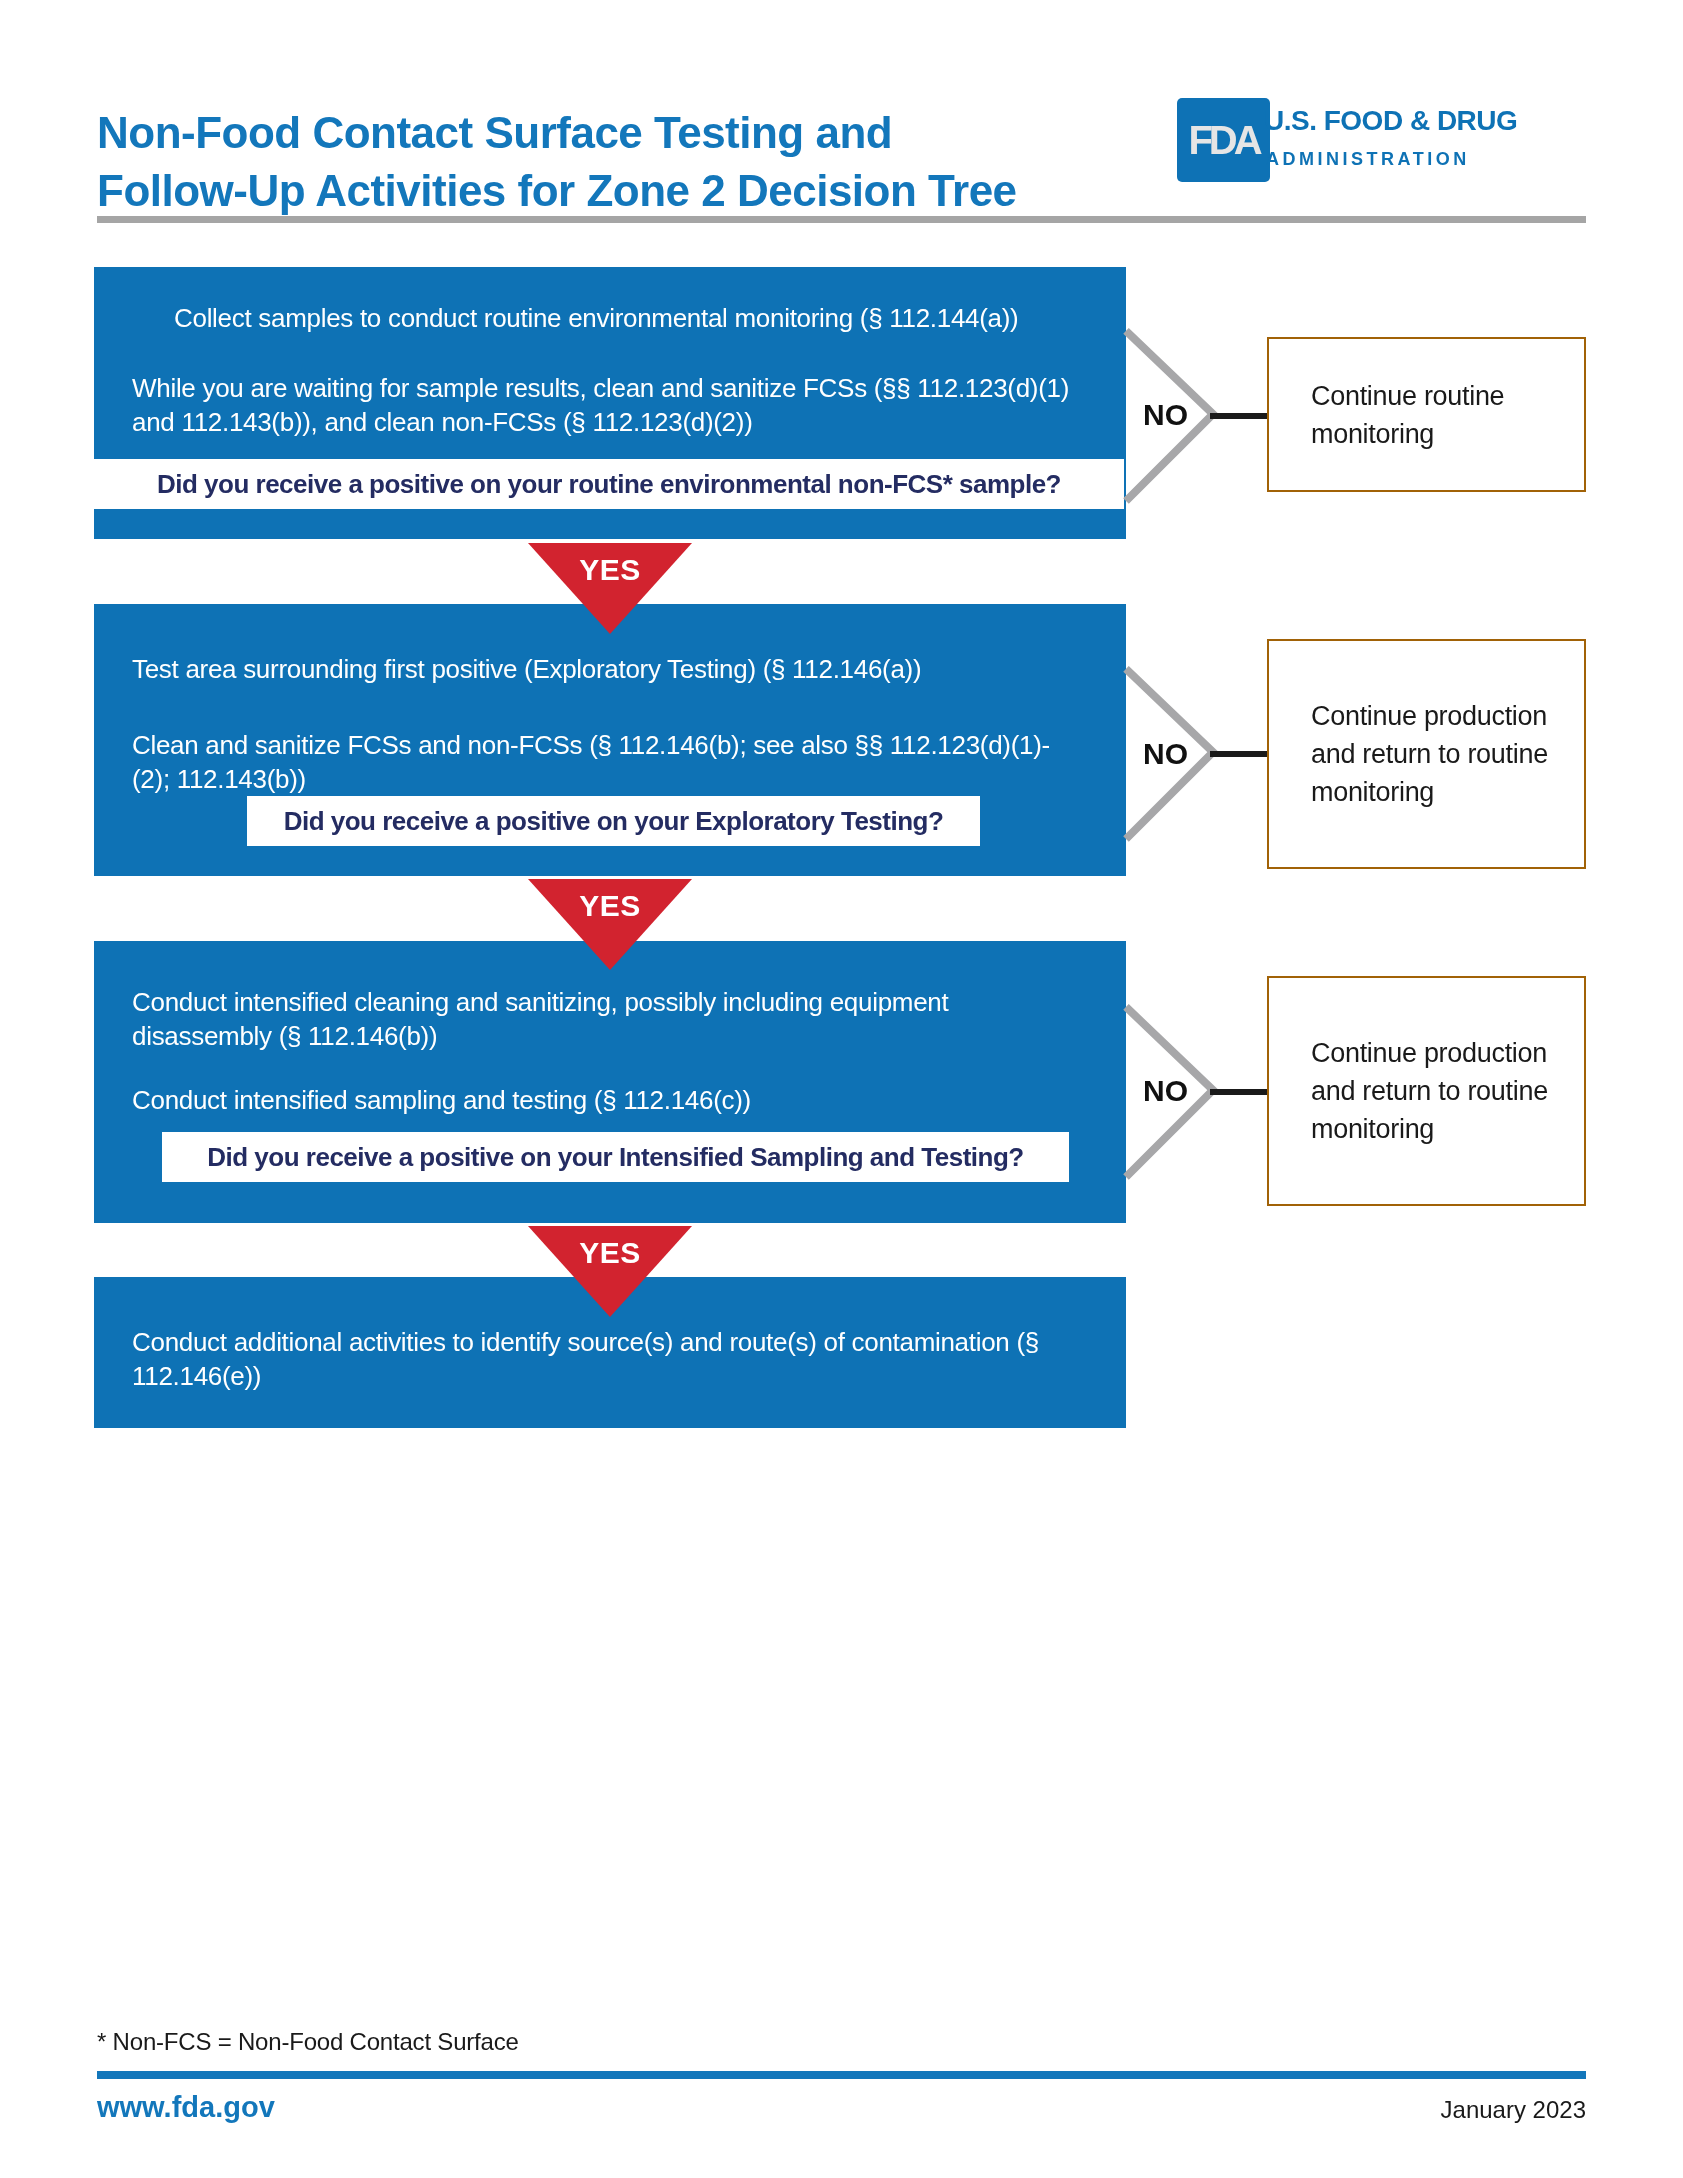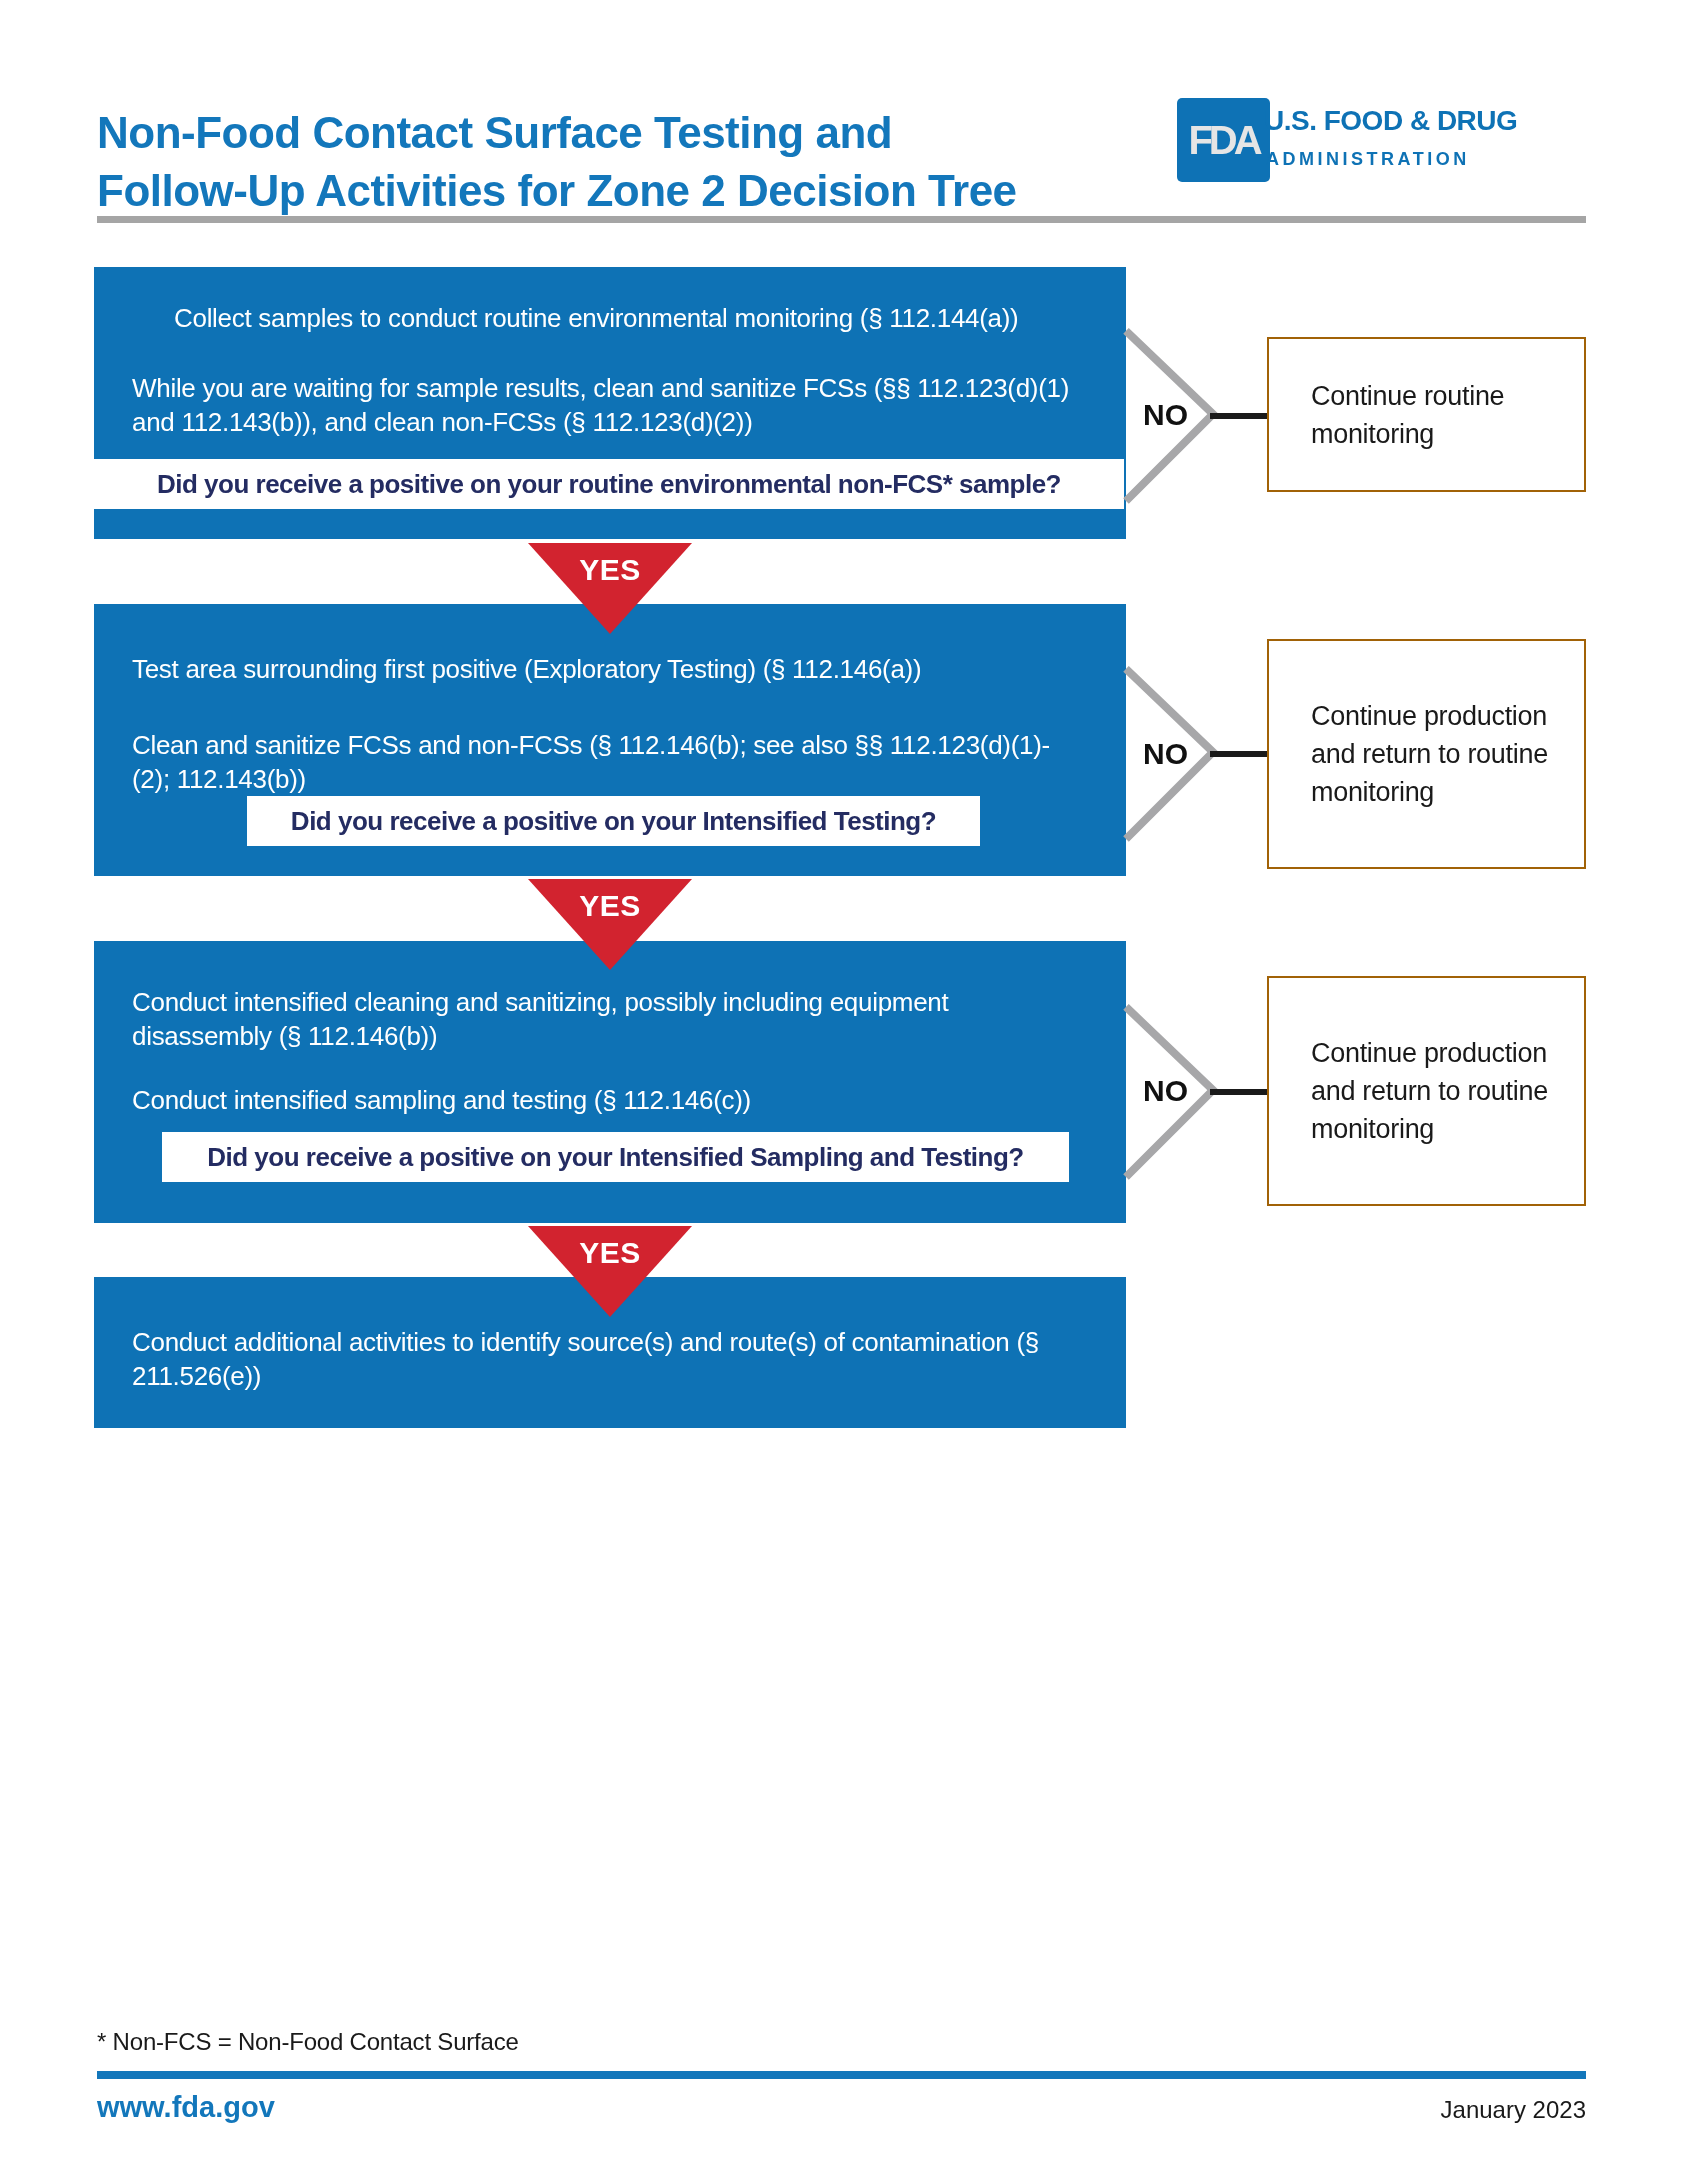--- a/index.html
+++ b/index.html
@@ -229,31 +229,31 @@
 
   <div class="step-box" id="box1">
     <p class="p1">Collect samples to conduct routine environmental monitoring (§ 112.144(a))</p>
     <p class="p2">While you are waiting for sample results, clean and sanitize FCSs (§§ 112.123(d)(1) and 112.143(b)), and clean non-FCSs (§ 112.123(d)(2))</p>
     <div class="question-banner" id="banner1">Did you receive a positive on your routine environmental non-FCS* sample?</div>
   </div>
 
   <div class="step-box" id="box2">
     <p class="p1">Test area surrounding first positive (Exploratory Testing) (§ 112.146(a))</p>
     <p class="p2">Clean and sanitize FCSs and non-FCSs (§ 112.146(b); see also §§ 112.123(d)(1)-(2); 112.143(b))</p>
-    <div class="question-banner" id="banner2">Did you receive a positive on your Intensified Testing?</div>
+    <div class="question-banner" id="banner2">Did you receive a positive on your Exploratory Testing?</div>
   </div>
 
   <div class="step-box" id="box3">
     <p class="p1">Conduct intensified cleaning and sanitizing, possibly including equipment disassembly (§ 112.146(b))</p>
     <p class="p2">Conduct intensified sampling and testing (§ 112.146(c))</p>
     <div class="question-banner" id="banner3">Did you receive a positive on your Intensified Sampling and Testing?</div>
   </div>
 
   <div class="step-box" id="box4">
-    <p class="p1">Conduct additional activities to identify source(s) and route(s) of contamination (§ 211.526(e))</p>
+    <p class="p1">Conduct additional activities to identify source(s) and route(s) of contamination (§ 112.146(e))</p>
   </div>
 
   <div class="yes-arrow" id="yes1">
     <span>YES</span>
   </div>
   <div class="yes-arrow" id="yes2">
     <span>YES</span>
   </div>
   <div class="yes-arrow" id="yes3">
     <span>YES</span>

